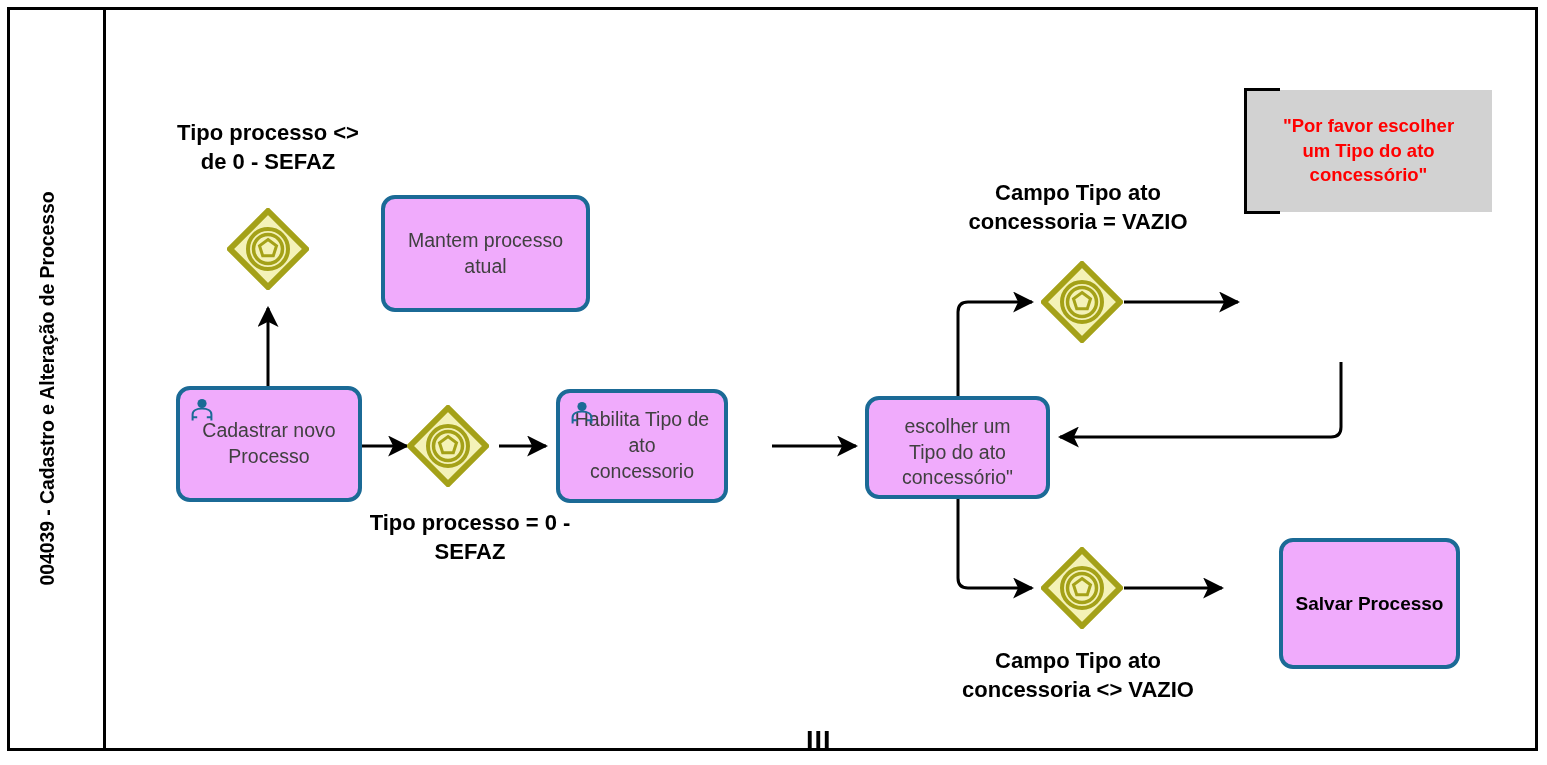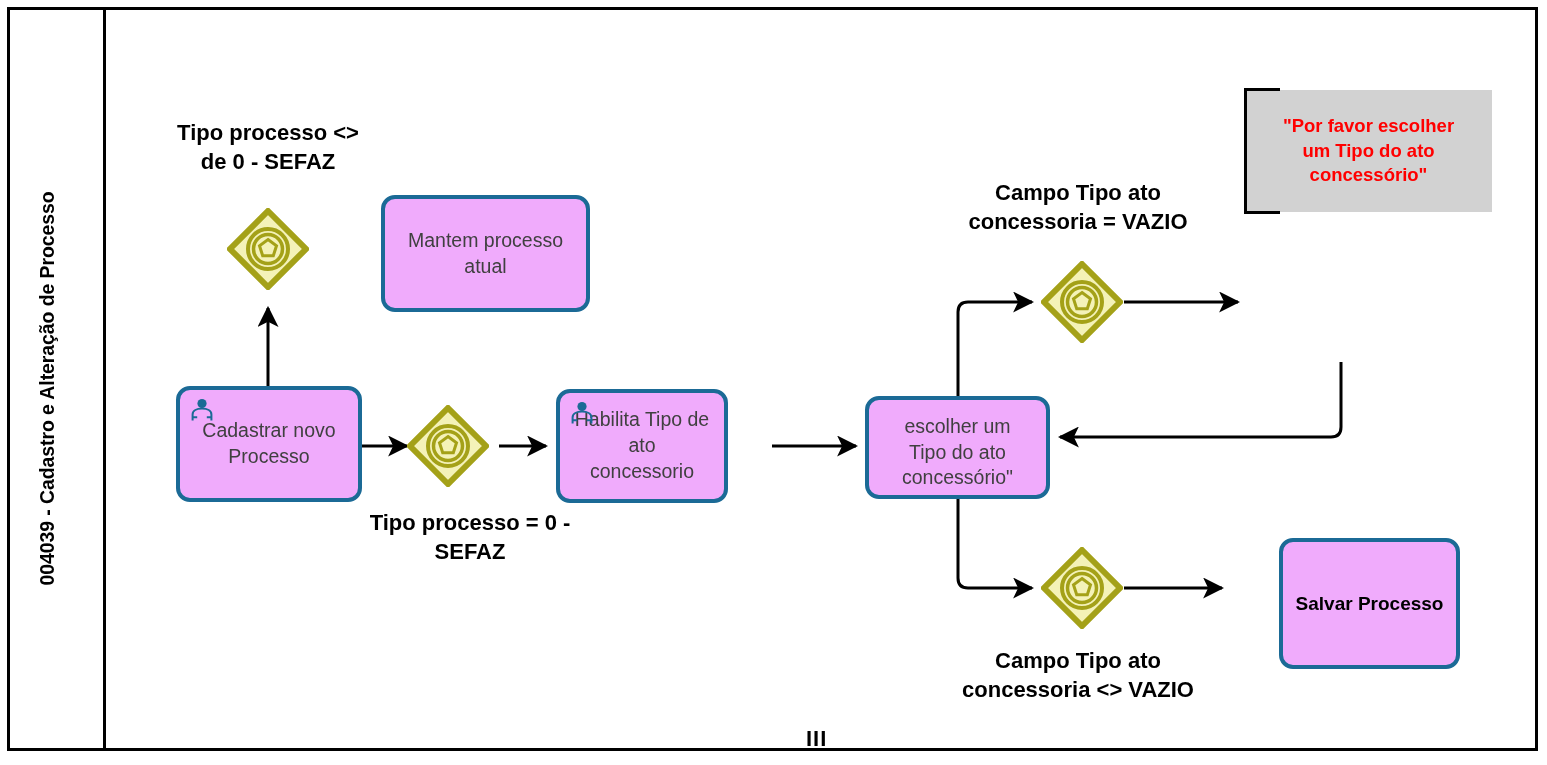--- a/index.html
+++ b/index.html
@@ -165,21 +165,21 @@
     white-space: pre-line;
     padding: 0 14px;
     box-sizing: border-box;
   }
 
   
   .phase-marker {
     position: absolute;
     left: 806px;
     top: 728px;
-    font-size: 22px;
+    font-size: 27px;
     font-weight: bold;
     color: #000000;
     letter-spacing: 1px;
     line-height: 1;
     z-index: 4;
   }
 </style>
 </head>
 <body>
 

